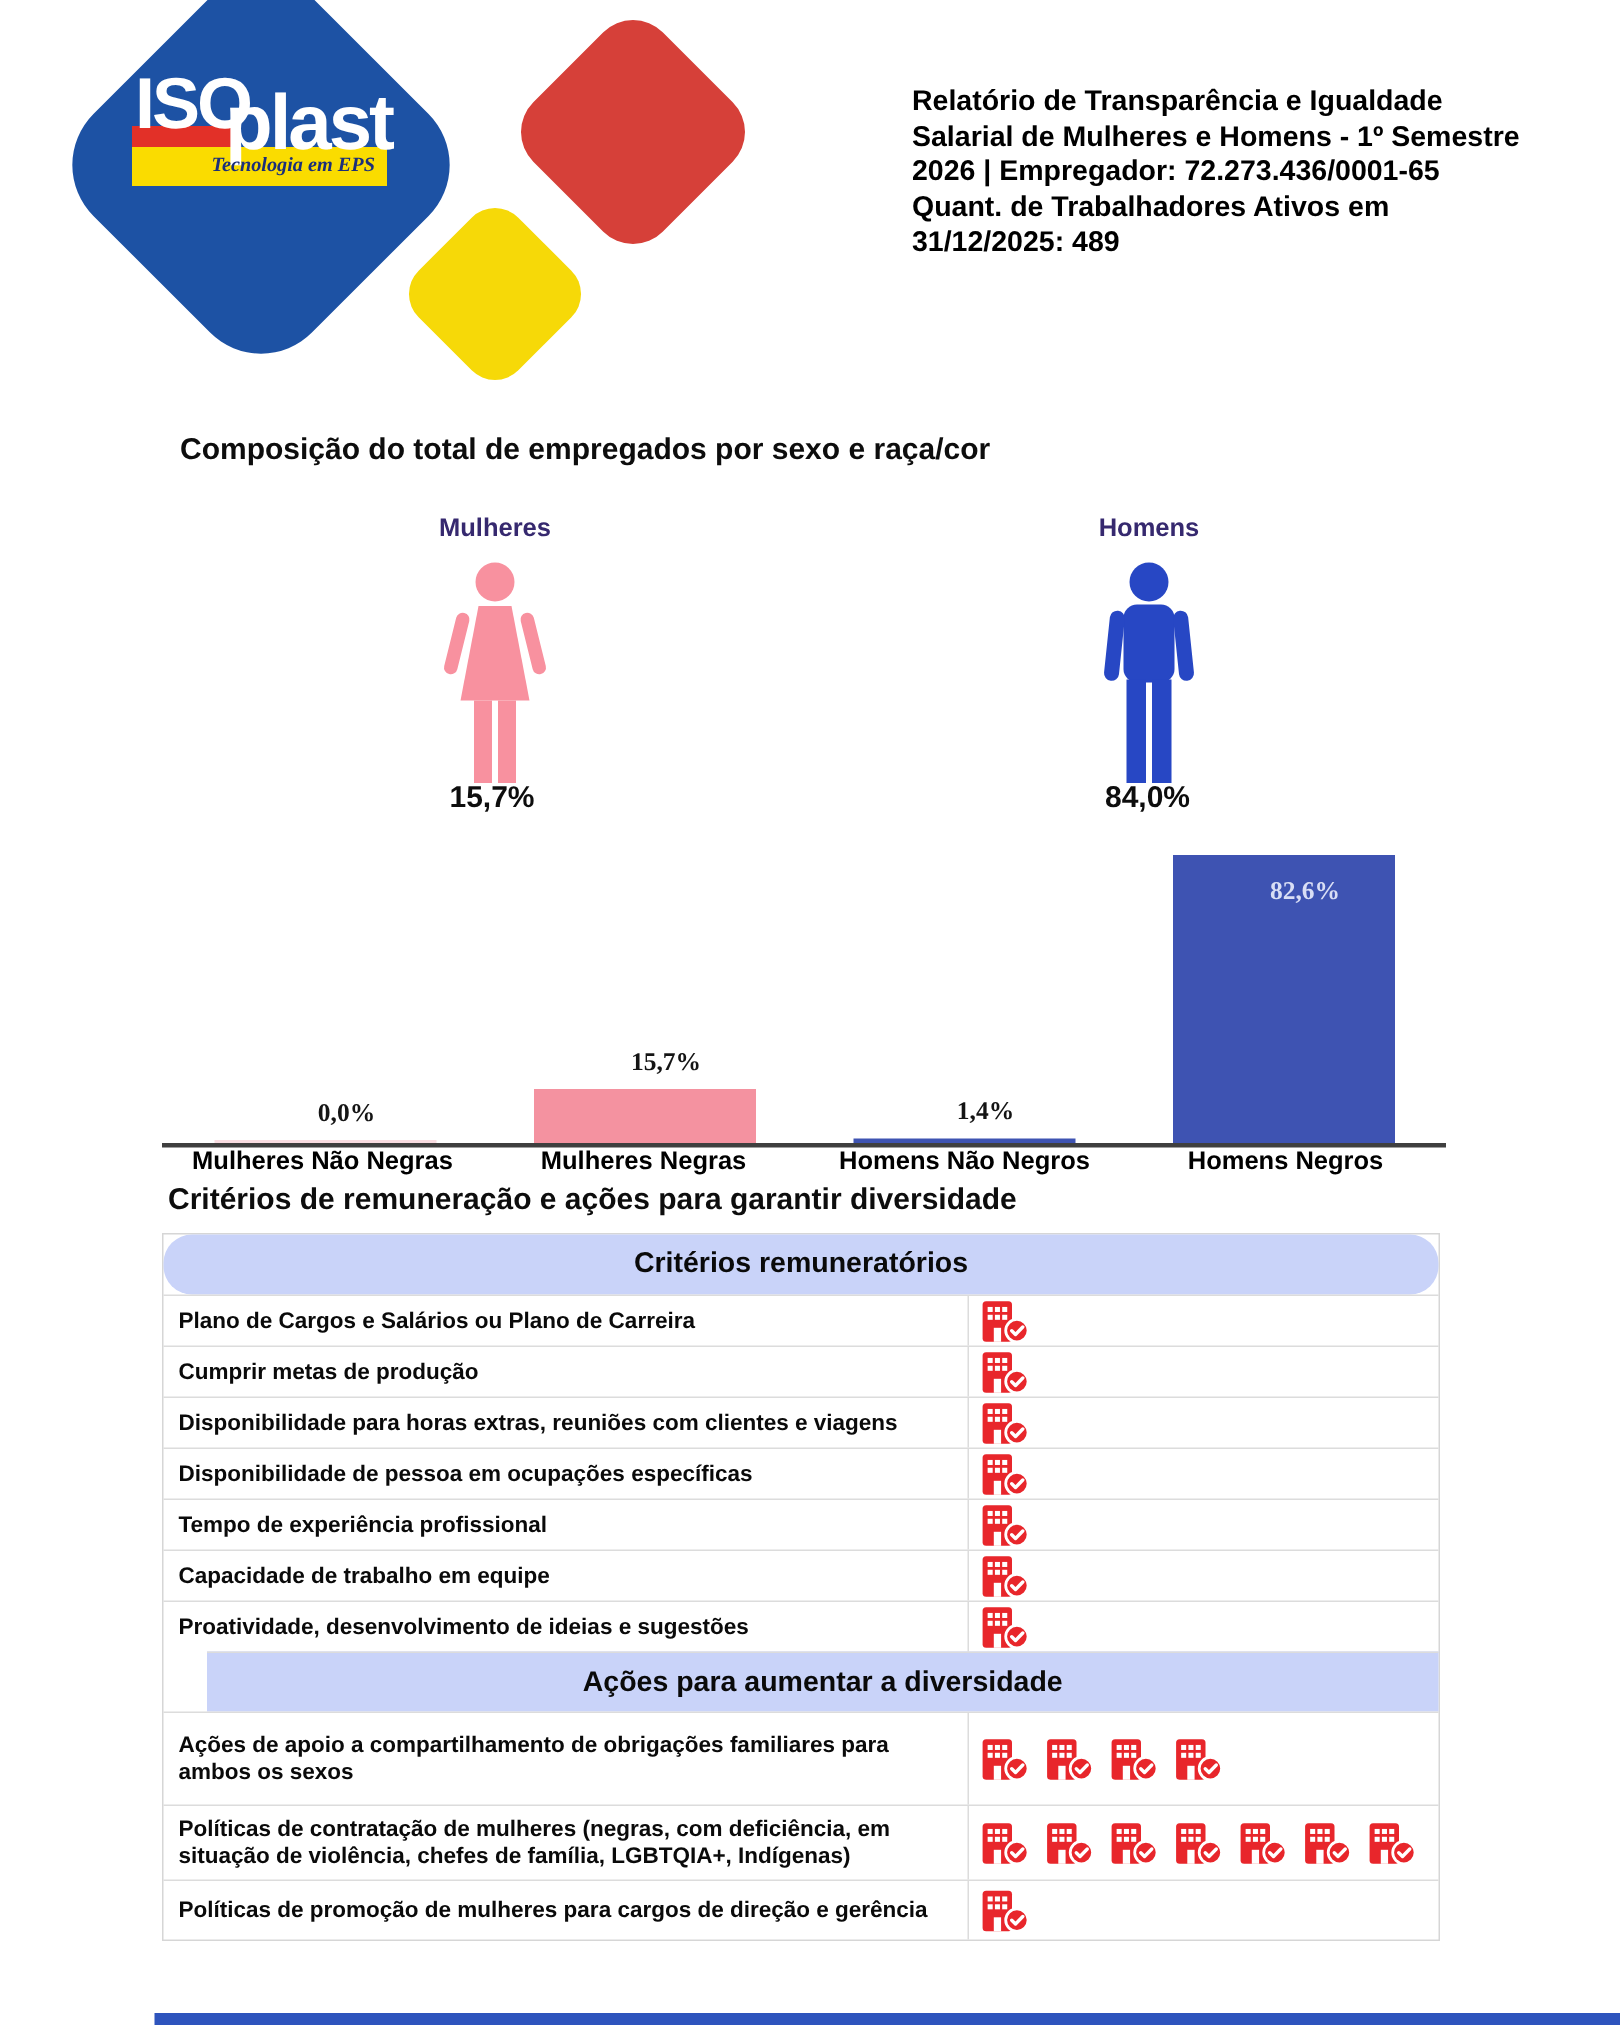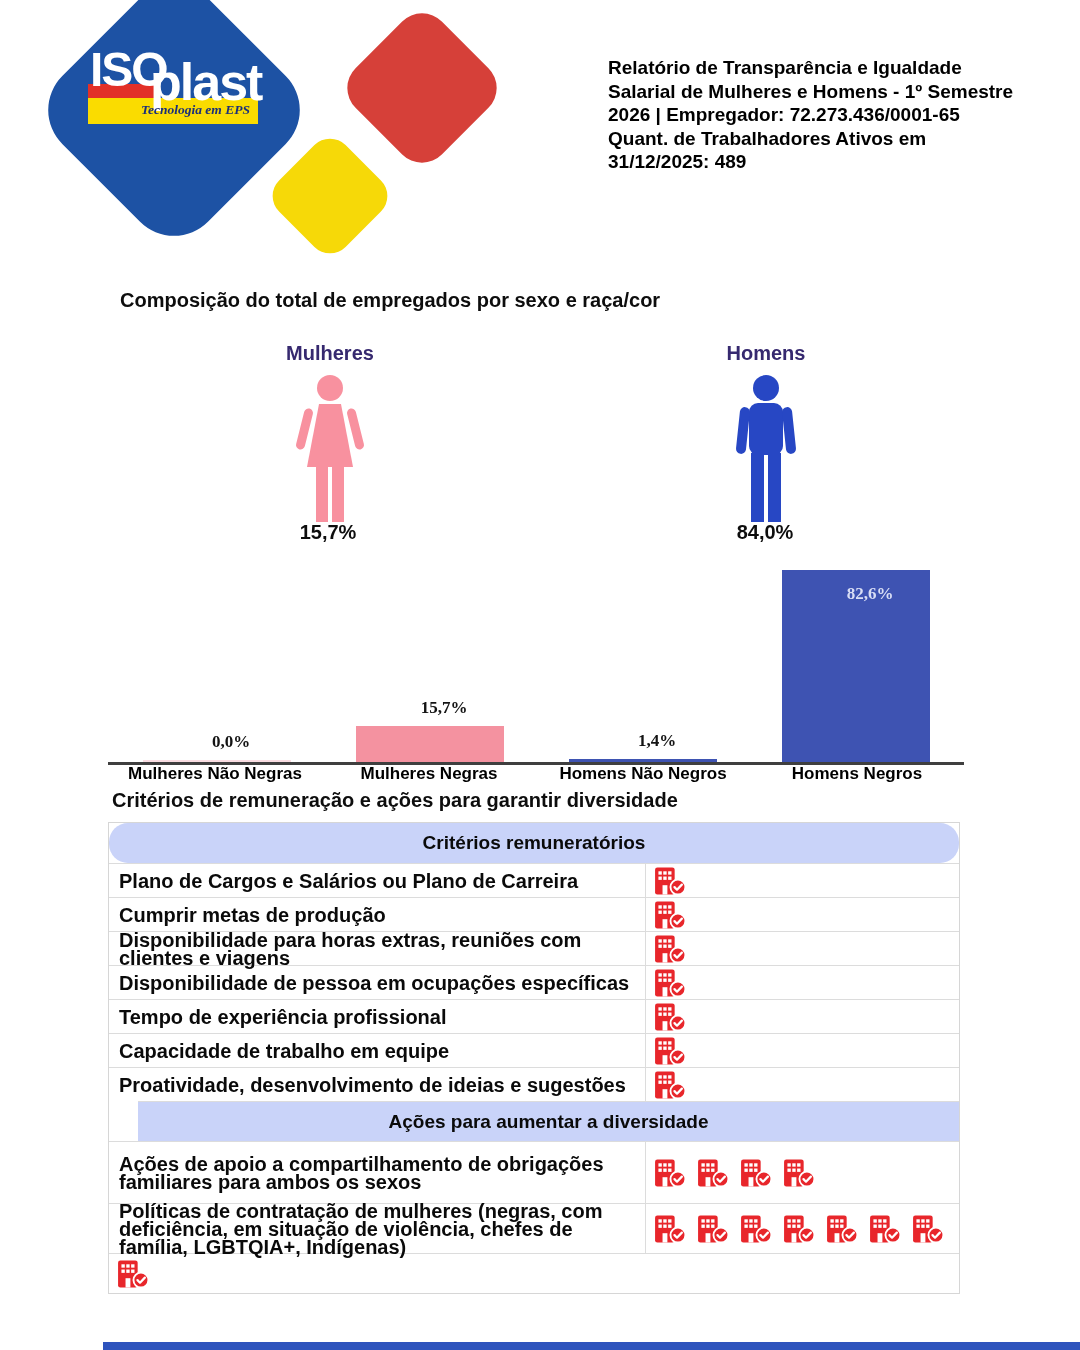--- a/index.html
+++ b/index.html
@@ -24,21 +24,21 @@
     text-align:right; padding-right:4px;
     font-family:"Liberation Serif", serif; font-style:italic; font-weight:bold;
     font-size:13.5px; color:#1b2f7a;
   }
   
   .report-info { position:absolute; left:608px; top:56px; width:430px; color:#000000; }
   .report-info div { font-size:19px; font-weight:bold; line-height:23.5px; white-space:nowrap; }
   
   .section-title { position:absolute; font-size:20px; font-weight:bold; color:#0d0d0d; }
   #comp-title { left:120px; top:289px; }
-  .group-label { position:absolute; top:342px; width:220px; text-align:center; font-size:20px; font-weight:bold; color:#36296f; }
+  .group-label { position:absolute; top:342px; width:220px; text-align:center; font-size:17px; font-weight:bold; color:#36296f; }
   #g-mulheres-label { left:220px; }
   #g-homens-label   { left:656px; }
   .pictogram { position:absolute; top:374px; }
   #pic-female { left:293px; }
   #pic-male   { left:727px; }
   .group-value { position:absolute; top:521px; width:220px; text-align:center; font-size:20px; font-weight:bold; color:#0d0d0d; }
   #g-mulheres-value { left:218px; }
   #g-homens-value   { left:655px; }
   
   .plot { position:absolute; left:108px; top:560px; width:856px; height:205px; }
@@ -56,21 +56,21 @@
   #crit-title { left:112px; top:789px; }
   .crit-table { position:absolute; left:108px; top:822px; width:852px; border:1px solid #d6d6d6; background:#fff; }
   .band {
     background:#c9d3f9; text-align:center; font-size:19px; font-weight:bold; color:#0a0a0a;
     display:flex; align-items:center; justify-content:center;
   }
   .band-1 { height:40px;border-radius:19px; }
   .band-2 { height:40px; }
   .trow { display:flex; border-top:1px solid #dcdcdc; }
   .trow-label {
-    width:537px; padding:7px 10px 6px 10px; font-size:20px; font-weight:bold; color:#0a0a0a;
+    width:537px; padding:7px 10px 6px 10px; font-size:15px; font-weight:bold; color:#0a0a0a;
     display:flex; align-items:center; line-height:18px;
     border-right:1px solid #dcdcdc;
   }
   .trow-icons { flex:1; display:flex; align-items:center; gap:11px; padding:3px 8px; }
   .trow-icons svg { flex:0 0 auto; }
   .h34 { height:34px; } .h62 { height:62px; } .h50 { height:50px; } .h40b { height:40px; }
   
   .footer-bar { position:absolute; left:103px; top:1342px; width:977px; height:8px; background:#2e54bd; }
 </style>
 </head>
@@ -408,20 +408,21 @@
     <rect x="4.6" y="10.2" width="3.6" height="3.6" fill="#ffffff"></rect>
     <rect x="9.8" y="10.2" width="3.6" height="3.6" fill="#ffffff"></rect>
     <rect x="15" y="10.2" width="3.6" height="3.6" fill="#ffffff"></rect>
     <rect x="9" y="19.5" width="5.2" height="10" fill="#ffffff"></rect>
     <circle cx="25.5" cy="21.5" r="8" fill="#e8262b" stroke="#ffffff" stroke-width="2"></circle>
     <path d="M21.8,21.6 l2.7,2.7 l5.2,-5.4" stroke="#ffffff" stroke-width="2.4" fill="none" stroke-linecap="round" stroke-linejoin="round"></path>
   </svg>
         </div>
     </div>
     <div class="trow h40b">
+      <div class="trow-label">Políticas de promoção de mulheres para cargos de direção e gerência</div>
       <div class="trow-icons">
           <svg width="32" height="28" viewBox="0 0 34 30">
     <rect x="1" y="0.5" width="21" height="29" rx="2.5" fill="#e8262b"></rect>
     <rect x="4.6" y="4.6" width="3.6" height="3.6" fill="#ffffff"></rect>
     <rect x="9.8" y="4.6" width="3.6" height="3.6" fill="#ffffff"></rect>
     <rect x="15" y="4.6" width="3.6" height="3.6" fill="#ffffff"></rect>
     <rect x="4.6" y="10.2" width="3.6" height="3.6" fill="#ffffff"></rect>
     <rect x="9.8" y="10.2" width="3.6" height="3.6" fill="#ffffff"></rect>
     <rect x="15" y="10.2" width="3.6" height="3.6" fill="#ffffff"></rect>
     <rect x="9" y="19.5" width="5.2" height="10" fill="#ffffff"></rect>

